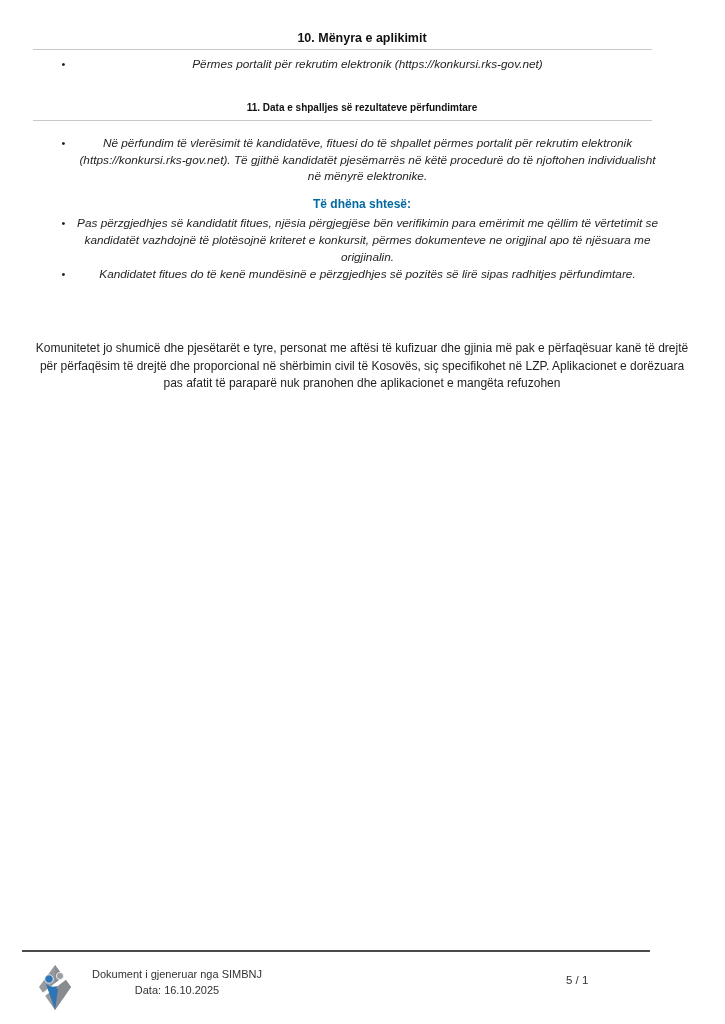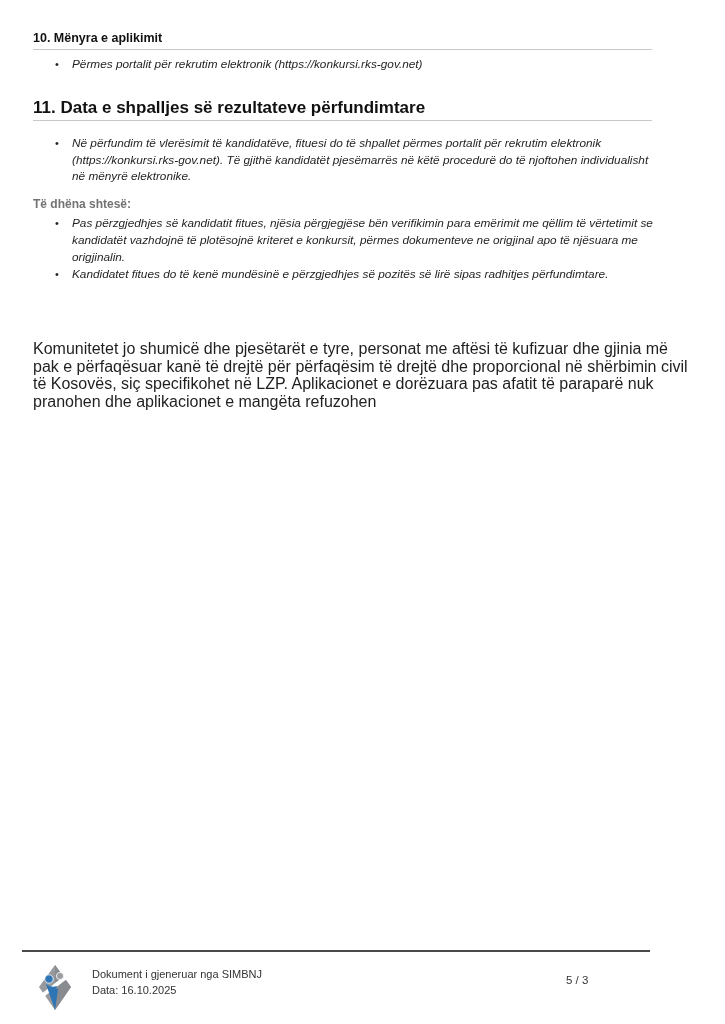--- a/index.html
+++ b/index.html
@@ -8,47 +8,48 @@
     background: #ffffff;
   }
   .page {
     position: relative;
     width: 725px;
     height: 1024px;
     background: #ffffff;
     font-family: "Liberation Sans", "DejaVu Sans", sans-serif;
     color: #1f1f1f;
     overflow: hidden;
+    text-align: center;
   }
   .content {
     position: absolute;
     left: 33px;
     top: 31px;
     width: 658px;
   }
   .h-small {
     margin: 0;
     font-size: 12.5px;
     font-weight: bold;
     line-height: 15px;
     color: #111111;
   }
   .h-large {
     margin: 26px 0 0 0;
-    font-size: 17px;
+    font-size: 10px;
     font-weight: bold;
     line-height: 18px;
     color: #111111;
   }
   .h-sub {
     margin: 12px 0 0 0;
     font-size: 12px;
     font-weight: bold;
     line-height: 15px;
-    color: #737373;
+    color: #0369a1;
   }
   .rule {
     height: 1px;
     width: 619px;
     background: #c8c8c8;
     margin-top: 3px;
   }
   ul.bullets {
     list-style: none;
     margin: 0;
@@ -71,21 +72,21 @@
     margin-left: 22px;
     font-size: 11px;
   }
   ul.bullets li .li-text {
     flex: 1;
     font-style: italic;
   }
   .closing {
     margin: 58px 0 0 0;
     width: 658px;
-    font-size: 16px;
+    font-size: 12px;
     line-height: 17.5px;
     color: #1f1f1f;
   }
   .footer {
     position: absolute;
     left: 0;
     bottom: 0;
     width: 725px;
     height: 76px;
     padding-left: 24px;
@@ -173,16 +174,16 @@
       <path d="M9,20 Q14,24 20,22 L18,30 Q12,28 9,20 Z" fill="#2e75b6"></path>
       <circle cx="12" cy="15" r="4.2" fill="#2e75b6" stroke="#ffffff" stroke-width="0.8"></circle>
       <circle cx="23" cy="12" r="3.6" fill="#9a9da1" stroke="#ffffff" stroke-width="0.8"></circle>
     </svg>
 
     <div class="footer-text">
       <div>Dokument i gjeneruar nga SIMBNJ</div>
       <div>Data: 16.10.2025</div>
     </div>
 
-    <div class="footer-pagenum">5 / 3</div>
+    <div class="footer-pagenum">5 / 1</div>
   </div>
 
 </div>
 
 </body></html>

